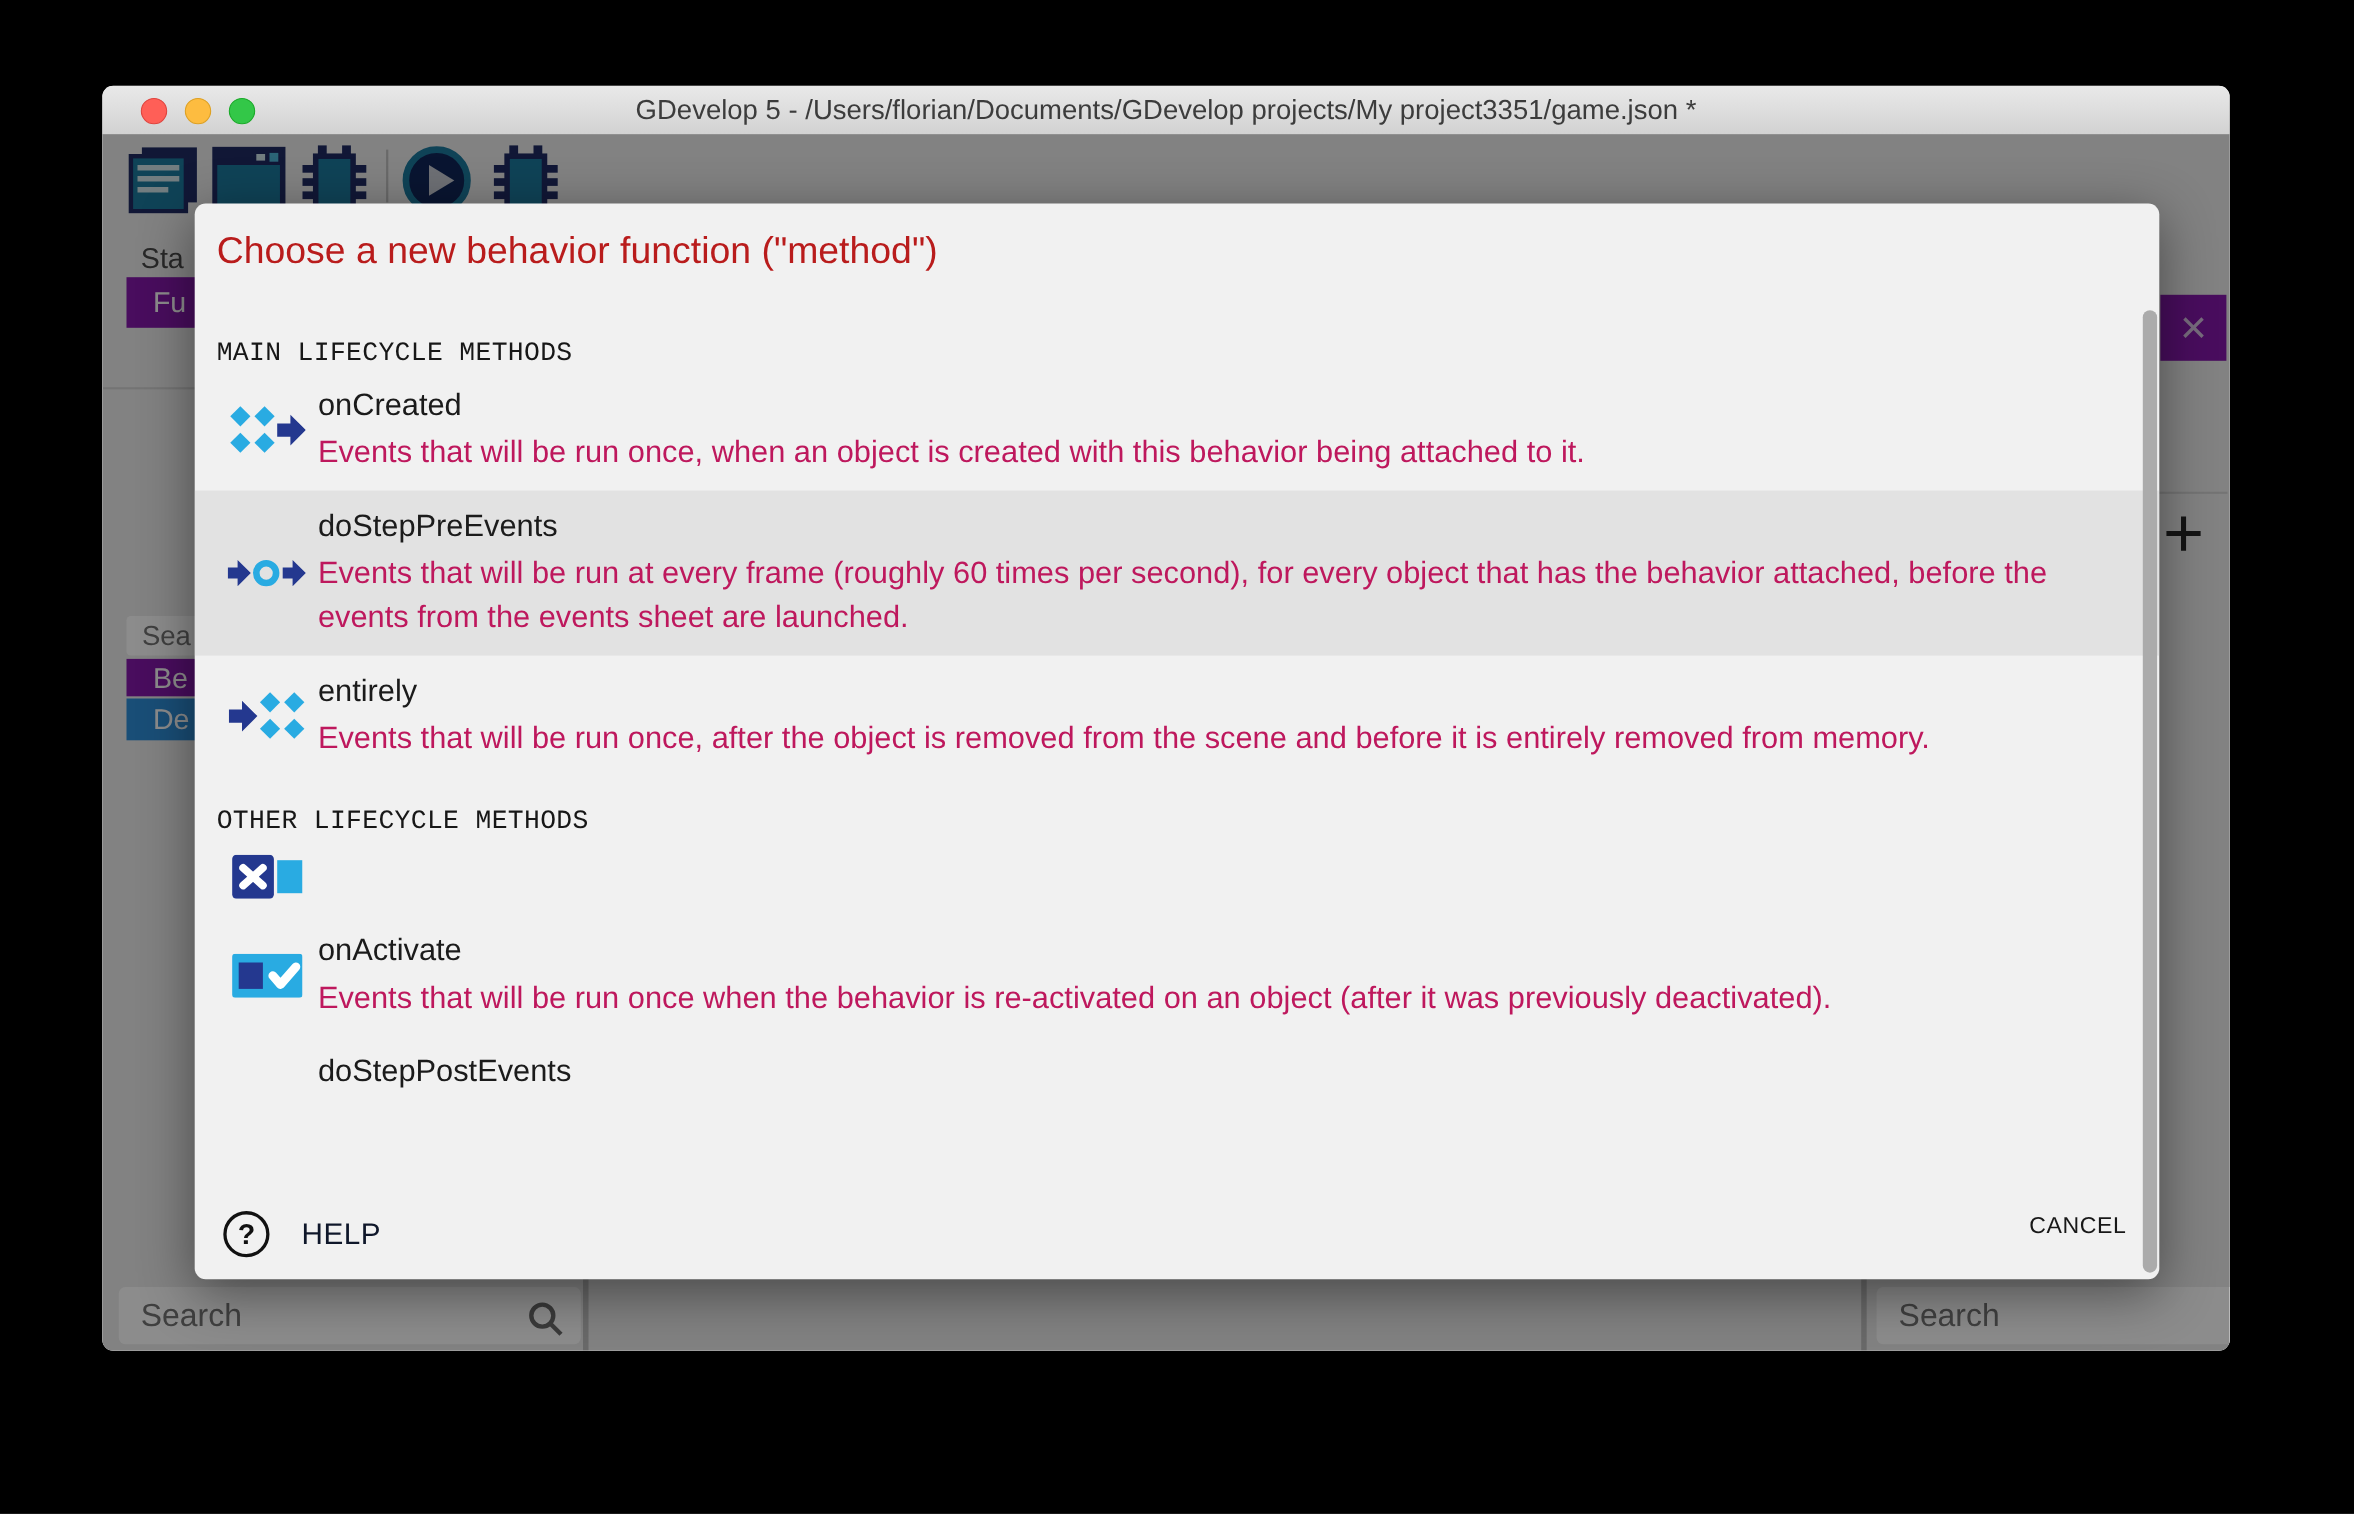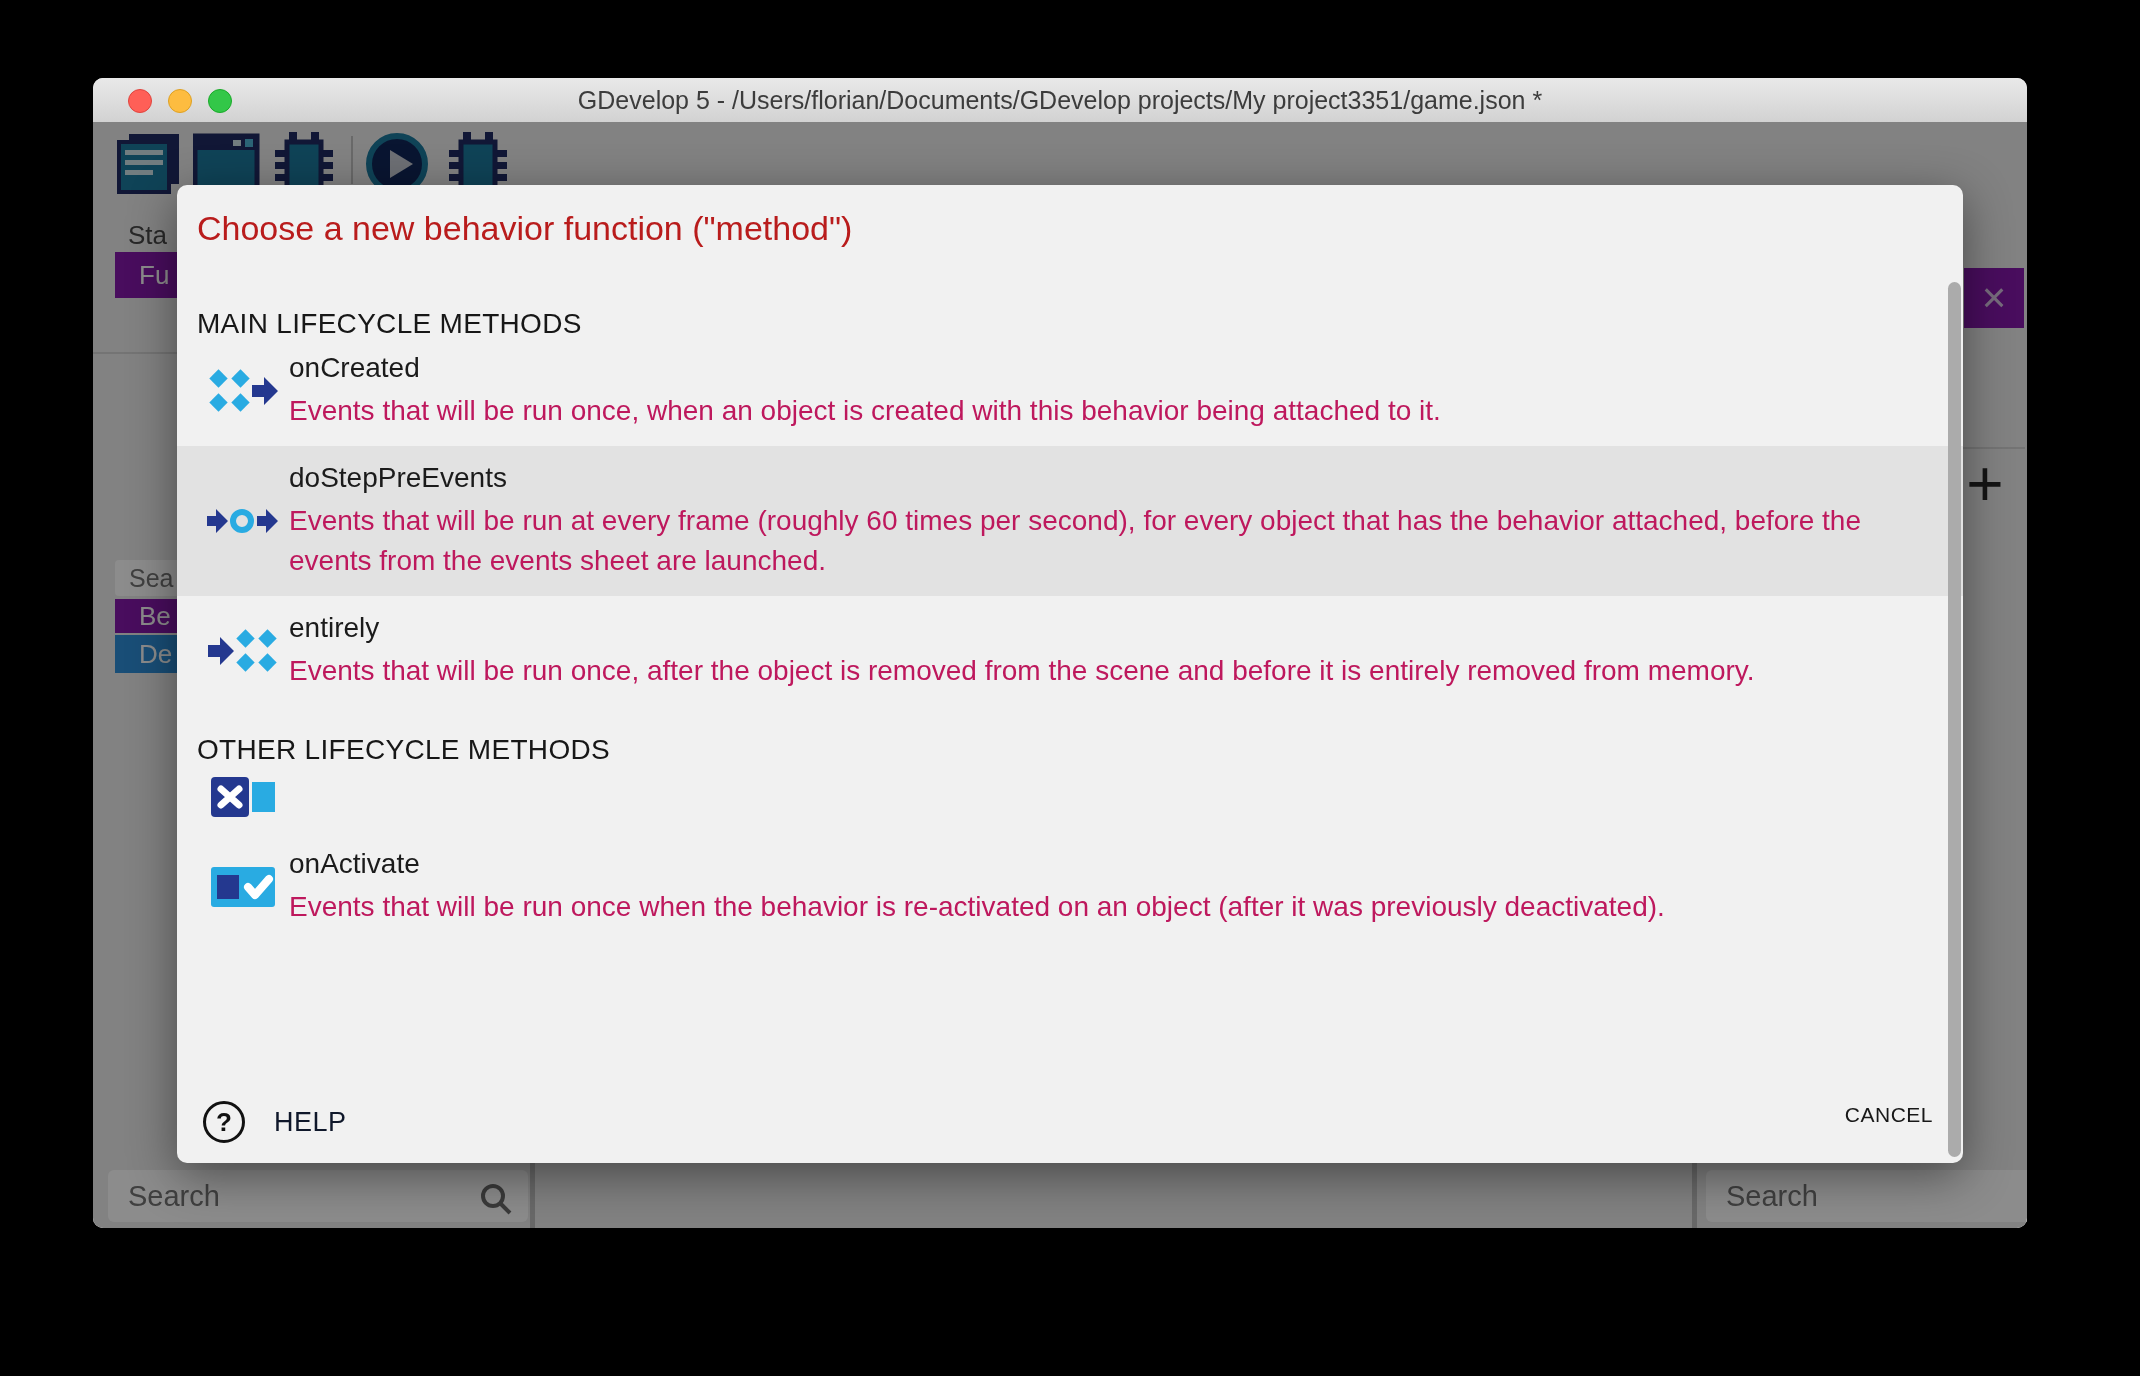--- a/index.html
+++ b/index.html
@@ -40,21 +40,21 @@
   .bs-left{left:15px;top:1048px;width:420px;}
   .bs-right{left:1613px;top:1048px;width:400px;}
   .mag{position:absolute;z-index:1;}
   .vdivider{position:absolute;top:1040px;height:66px;width:5px;background:#C0C0C0;}
   .overlay{position:absolute;inset:0;background:rgba(0,0,0,0.45);z-index:5;}
   
   .dialog{position:absolute;left:84px;top:63px;width:1786px;height:978px;background:#F1F1F1;
           border-radius:10px;z-index:10;box-shadow:0 12px 48px rgba(0,0,0,.45);overflow:hidden;}
   .dlg-title{position:absolute;left:20px;top:24px;font-size:34px;color:#b91c1c;}
   .dlg-list{position:absolute;left:0;top:95px;width:1786px;height:800px;overflow:hidden;}
-  .section-header{margin:28px 0 0 20px;font-size:28px;color:#171717;letter-spacing:.3px;height:28px;}
+  .section-header{margin:28px 0 0 20px;font-size:24px;color:#171717;letter-spacing:.3px;height:28px;font-family:Liberation Mono, monospace;}
   .method-row{display:flex;align-items:center;padding:15px 60px 15px 20px;cursor:pointer;}
   .method-row.highlight{background:#E2E2E2;}
   .icon-cell{flex:0 0 92px;display:flex;align-items:center;justify-content:center;align-self:center;}
   .text-cell{flex:1;min-width:0;}
   .method-name{font-size:28px;color:#1B1B1B;line-height:34px;margin-bottom:6px;}
   .method-desc{font-size:28px;color:#be185d;line-height:40px;max-width:1580px;}
   .scroll-thumb{position:absolute;right:2px;top:97px;width:13px;height:875px;border-radius:7px;
                 background:#ABABAB;z-index:11;}
   .dlg-footer{position:absolute;left:0;bottom:0;width:100%;height:80px;}
   .help-btn{position:absolute;left:26px;top:18px;display:flex;align-items:center;cursor:pointer;}
@@ -226,20 +226,26 @@
                 <rect x="6" y="8" width="22" height="24" fill="#24388F"></rect>
                 <path d="M37 20 l7 8 l14 -16" stroke="#FFF" stroke-width="8" fill="none" stroke-linecap="round" stroke-linejoin="round"></path>
               </svg>
             </div>
             <div class="text-cell">
               <div class="method-name">onActivate</div>
               <div class="method-desc">Events that will be run once when the behavior is re-activated on an object (after it was previously deactivated).</div>
             </div>
           </div>
 
+          <div class="method-row">
+            <div class="icon-cell"></div>
+            <div class="text-cell">
+              <div class="method-name">doStepPostEvents</div>
+            </div>
+          </div>
         </div>
 
         <div class="scroll-thumb"></div>
 
         <div class="dlg-footer">
           <div class="help-btn">
             <div class="help-circle">
               <span>?</span>
             </div>
             <span class="help-label">HELP</span>

